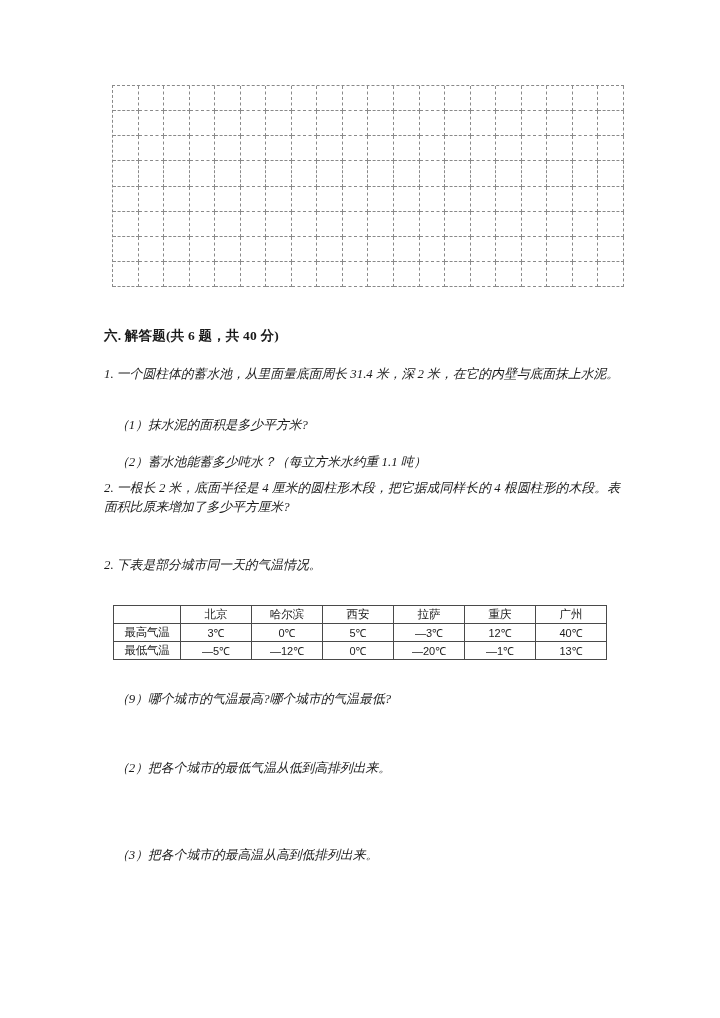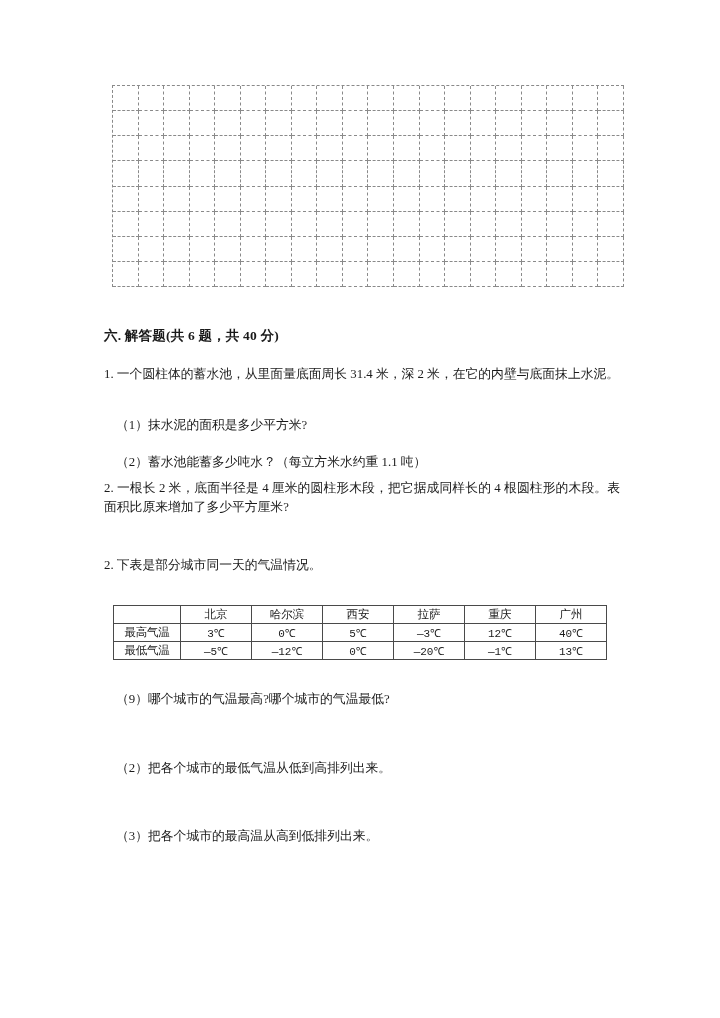--- a/index.html
+++ b/index.html
@@ -50,42 +50,43 @@
     letter-spacing: 0.2px;
   }
 
   .prob {
     position: absolute;
     left: 104px;
     width: 516px;
     font-size: 12.8px;
     line-height: 19px;
     text-align: justify;
+    font-style: italic;
   }
 
   #prob-1      { top: 365px; }
   #prob-1-q1   { top: 416px; left: 116px; width: 504px; }
   #prob-1-q2   { top: 453px; left: 116px; width: 504px; }
   #prob-2      { top: 479px; }
   #prob-3      { top: 513px; }
   #prob-4      { top: 556px; }
 
   #prob-4-q1   { top: 690px; left: 116px; width: 504px; }
   #prob-4-q2   { top: 759px; left: 116px; width: 504px; }
-  #prob-4-q3   { top: 827px; left: 116px; width: 504px; }
+  #prob-4-q3   { top: 846px; left: 116px; width: 504px; }
 
   
   .temp-table-wrap {
     position: absolute;
     left: 113px;
     top: 605px;
   }
   table.temp-table {
     border-collapse: collapse;
-    font-family: Liberation Mono, monospace;
+    font-family: Liberation Sans, sans-serif;
     font-size: 11px;
     color: #1a1a1a;
   }
   table.temp-table td,
   table.temp-table th {
     border: 1px solid #4a4a4a;
     text-align: center;
     vertical-align: middle;
     height: 17px;
     padding: 0 2px;

